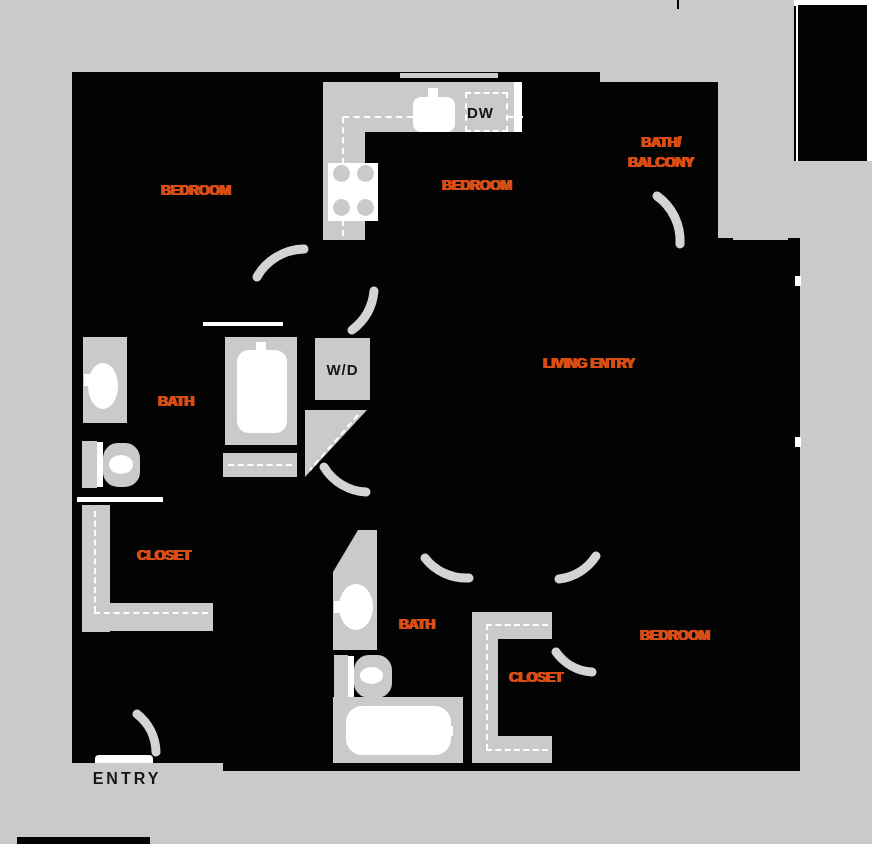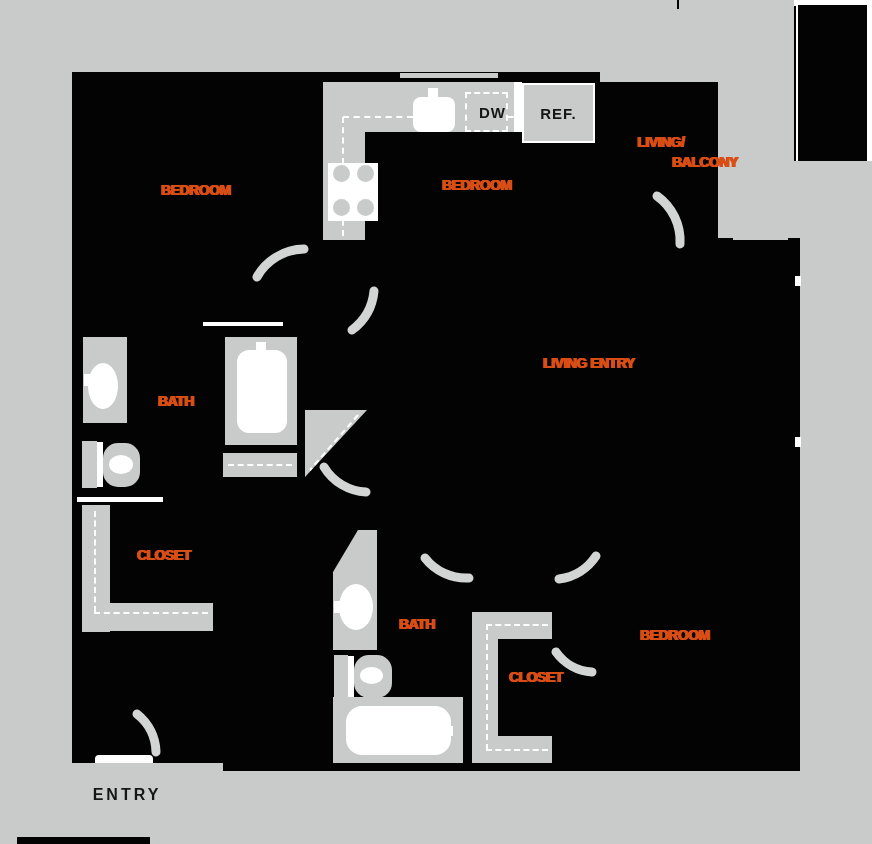--- a/index.html
+++ b/index.html
@@ -13,23 +13,23 @@
   .b{background:var(--floor);}
   .g{background:var(--fixture);}
   .w{background:var(--white);}
   .dash-h{border-top:2px dashed var(--dash);height:0;}
   .dash-v{border-left:2px dashed var(--dash);width:0;}
   .rlabel{position:absolute;transform:translate(-50%,-50%);font-weight:700;font-size:14px;
     color:var(--label);letter-spacing:-0.5px;white-space:nowrap;
     text-shadow:0.9px 0 0 currentColor,-0.9px 0 0 currentColor;}
   .dlabel{position:absolute;transform:translate(-50%,-50%);font-weight:700;font-size:15px;
     color:var(--dark);letter-spacing:1px;white-space:nowrap;}
-  .entry-label{font-size:16px;letter-spacing:3px;margin-top:16px;}
+  .entry-label{font-size:16px;letter-spacing:3px;}
   .fridge{border:2px solid var(--white);box-sizing:border-box;display:flex;align-items:center;justify-content:center;}
-  .dwbox{border:2px dashed var(--dash);box-sizing:border-box;display:flex;align-items:center;justify-content:flex-end;}
+  .dwbox{border:2px dashed var(--dash);box-sizing:border-box;display:flex;align-items:center;justify-content:flex-start;}
   .wdbox{display:flex;align-items:center;justify-content:center;}
   .round{border-radius:50%;}
   .burner{position:absolute;width:17px;height:17px;border-radius:50%;background:var(--fixture);}
   svg.overlay{position:absolute;left:0;top:0;}
   .arc{fill:none;stroke:var(--arc);stroke-width:9;stroke-linecap:round;}
   .fixpoly{fill:var(--fixture);}
   .whitepoly{fill:var(--white);}
   .dashline{stroke:var(--dash);stroke-width:2;stroke-dasharray:6 4;fill:none;}
 </style>
 </head>
@@ -54,35 +54,35 @@
   <div class="abs w" style="left:795px;top:276px;width:6px;height:10px;"></div>
   <div class="abs w" style="left:795px;top:437px;width:6px;height:10px;"></div>
 
   <div class="abs g" style="left:400px;top:73px;width:98px;height:5px;"></div>
   <div class="abs g" style="left:323px;top:82px;width:191px;height:50px;"></div>
   <div class="abs w" style="left:514px;top:82px;width:8px;height:50px;"></div>
   <div class="abs g" style="left:323px;top:132px;width:42px;height:108px;"></div>
   <div class="abs dash-h" style="left:343px;top:116px;width:70px;"></div>
   <div class="abs dash-h" style="left:508px;top:116px;width:15px;"></div>
   <div class="abs dash-v" style="left:342px;top:117px;height:119px;"></div>
-  <div class="abs g fridge" style="left:522px;top:83px;width:73px;height:60px;">
-    <span class="dlabel" style="position:static;transform:none;">REF.</span>
-  </div>
   <div class="abs dwbox" style="left:465px;top:92px;width:43px;height:40px;">
     <span class="dlabel" style="position:static;transform:none;">DW</span>
   </div>
   <div class="abs w" style="left:428px;top:88px;width:10px;height:12px;"></div>
   <div class="abs w" style="left:413px;top:97px;width:42px;height:35px;border-radius:8px;"></div>
   <div class="abs w" style="left:328px;top:163px;width:50px;height:58px;">
     <span class="burner" style="left:5px;top:2px;"></span>
     <span class="burner" style="left:29px;top:2px;"></span>
     <span class="burner" style="left:5px;top:36px;"></span>
     <span class="burner" style="left:29px;top:36px;"></span>
   </div>
 
+  <div class="abs g wdbox" style="left:315px;top:338px;width:55px;height:62px;">
+    <span class="dlabel" style="position:static;transform:none;">W/D</span>
+  </div>
 
   <div class="abs g" style="left:83px;top:337px;width:44px;height:86px;"></div>
   <div class="abs w round" style="left:88px;top:363px;width:30px;height:46px;"></div>
   <div class="abs w" style="left:84px;top:374px;width:13px;height:12px;"></div>
   <div class="abs g" style="left:82px;top:441px;width:15px;height:47px;"></div>
   <div class="abs w" style="left:97px;top:442px;width:6px;height:45px;"></div>
   <div class="abs g" style="left:103px;top:443px;width:37px;height:44px;border-radius:15px;"></div>
   <div class="abs w round" style="left:109px;top:455px;width:24px;height:19px;"></div>
   <div class="abs g" style="left:225px;top:337px;width:72px;height:108px;"></div>
   <div class="abs w" style="left:256px;top:342px;width:10px;height:12px;"></div>
@@ -123,22 +123,22 @@
     <path class="arc" d="M 657 196 A 55 55 0 0 1 680 244"></path>
     <path class="arc" d="M 137 714 A 50 50 0 0 1 156 752"></path>
     <path class="arc" d="M 425 558 A 52 52 0 0 0 469 578"></path>
     <path class="arc" d="M 559 579 A 52 52 0 0 0 596 556"></path>
     <path class="arc" d="M 556 652 A 48 48 0 0 0 592 672"></path>
     <path class="arc" d="M 324 467 A 52 52 0 0 0 366 492"></path>
   </svg>
 
   <div class="rlabel" style="left:196px;top:190px;">BEDROOM</div>
   <div class="rlabel" style="left:477px;top:185px;">BEDROOM</div>
-  <div class="rlabel" style="left:661px;top:142px;">LIVING/</div>
-  <div class="rlabel" style="left:661px;top:162px;margin-left:44px;">BALCONY</div>
+  <div class="rlabel" style="left:661px;top:142px;">BATH/</div>
+  <div class="rlabel" style="left:661px;top:162px;">BALCONY</div>
   <div class="rlabel" style="left:589px;top:363px;">LIVING ENTRY</div>
   <div class="rlabel" style="left:176px;top:401px;">BATH</div>
   <div class="rlabel" style="left:164px;top:555px;">CLOSET</div>
   <div class="rlabel" style="left:417px;top:624px;">BATH</div>
   <div class="rlabel" style="left:536px;top:677px;">CLOSET</div>
   <div class="rlabel" style="left:675px;top:635px;">BEDROOM</div>
   <div class="dlabel entry-label" style="left:127px;top:779px;">ENTRY</div>
 
 </div>
 

